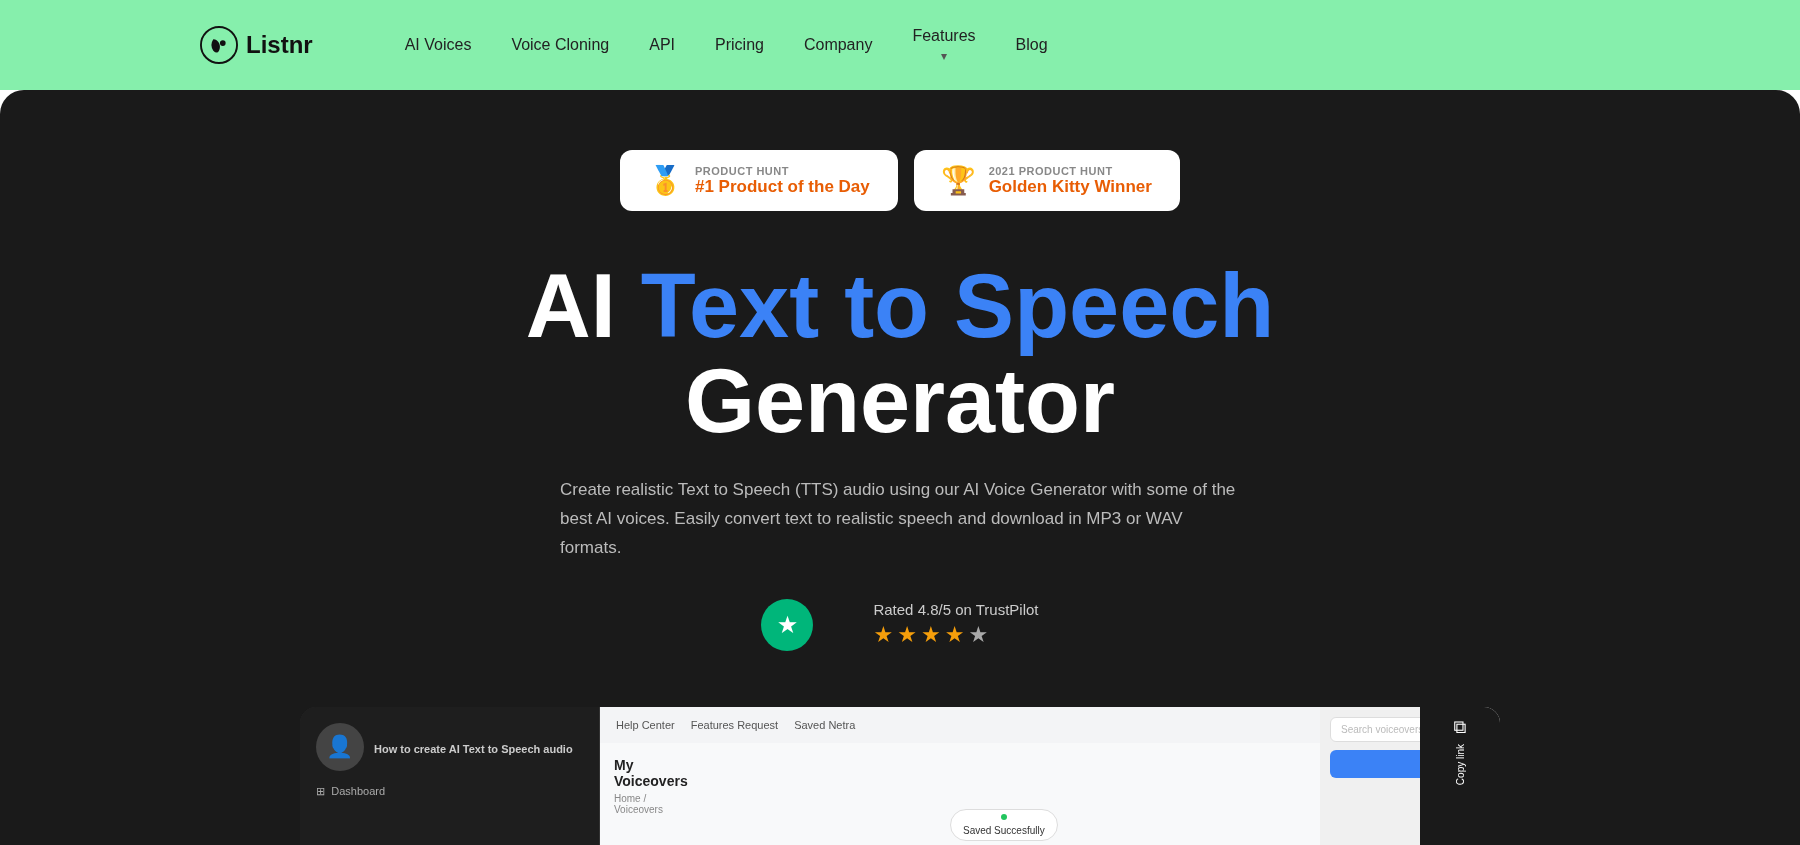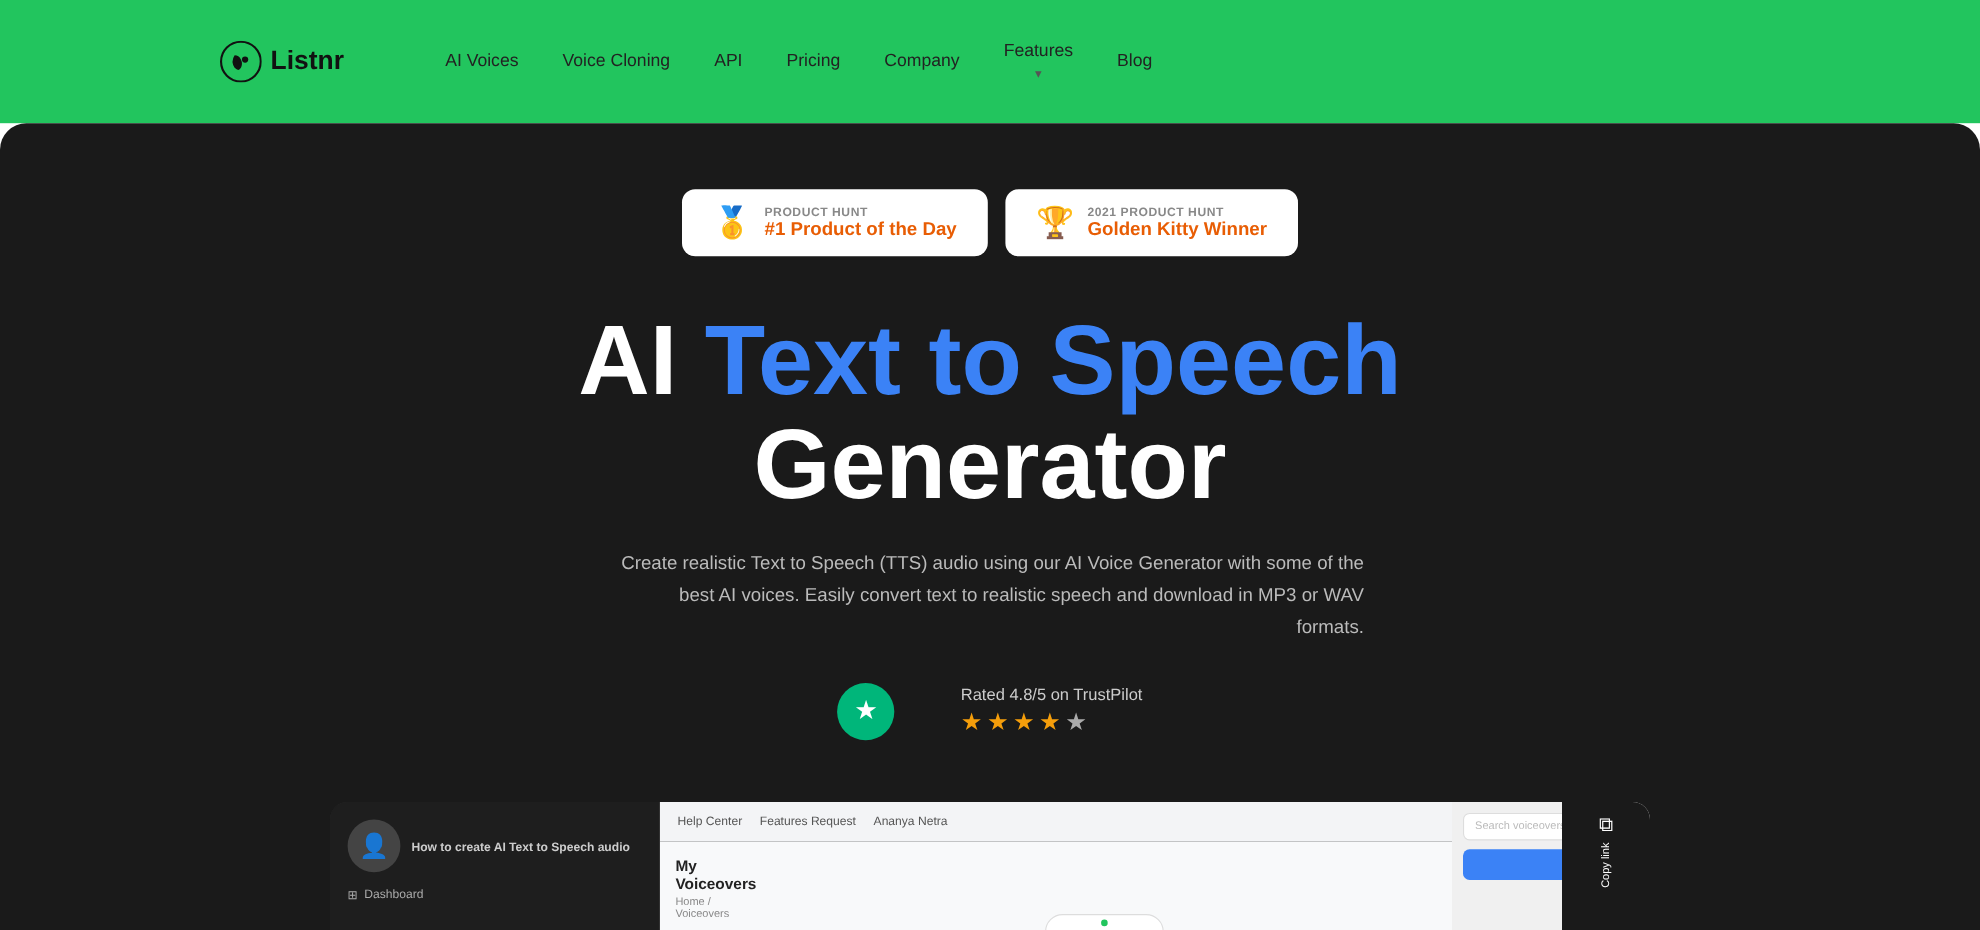--- a/index.html
+++ b/index.html
@@ -1,25 +1,25 @@
 <!DOCTYPE html>
 <html><head>
   <meta charset="utf-8">
   <style>
     * { margin: 0; padding: 0; box-sizing: border-box; }
     body { font-family: -apple-system, BlinkMacSystemFont, 'Segoe UI', sans-serif; width: 1800px; min-height: 845px; overflow-x: hidden; background: #fff; }
 
     
     .navbar {
       width: 100%;
-      background: #22c55e;
+      background: #86efac;
       display: flex;
       align-items: center;
       padding: 0 200px;
-      height: 112px;
+      height: 90px;
       gap: 40px;
     }
     .logo-area {
       display: flex;
       align-items: center;
       gap: 8px;
       margin-right: 40px;
       text-decoration: none;
     }
     .logo-icon {
@@ -122,21 +122,21 @@
       font-size: 90px;
       font-weight: 900;
       line-height: 1.05;
       color: #fff;
     }
     .hero-headline h1 .blue {
       color: #3b82f6;
     }
 
     .hero-subtext {
-      text-align: right;
+      text-align: left;
       color: #bbb;
       font-size: 17px;
       line-height: 1.7;
       max-width: 680px;
       margin-bottom: 36px;
     }
 
     .trustpilot-row {
       display: flex;
       align-items: center;
@@ -393,21 +393,21 @@
       <div class="video-sidebar-item">
         <span>⊞</span>
         <span>Dashboard</span>
       </div>
     </div>
 
     <div class="video-main">
       <div class="video-top-bar">
         <span>Help Center</span>
         <span>Features Request</span>
-        <span>Ananya Netra</span>
+        <span>Saved Netra</span>
       </div>
       <div class="video-content-area">
         <div class="video-voiceover-panel">
           <div class="panel-title">My Voiceovers</div>
           <div class="panel-breadcrumb">Home / Voiceovers</div>
         </div>
         <div style="display:flex;align-items:flex-start;justify-content:center;width:100%;">
           <div class="saved-badge">
             <span class="dot-green"></span>
             <span>Saved Succesfully</span>

